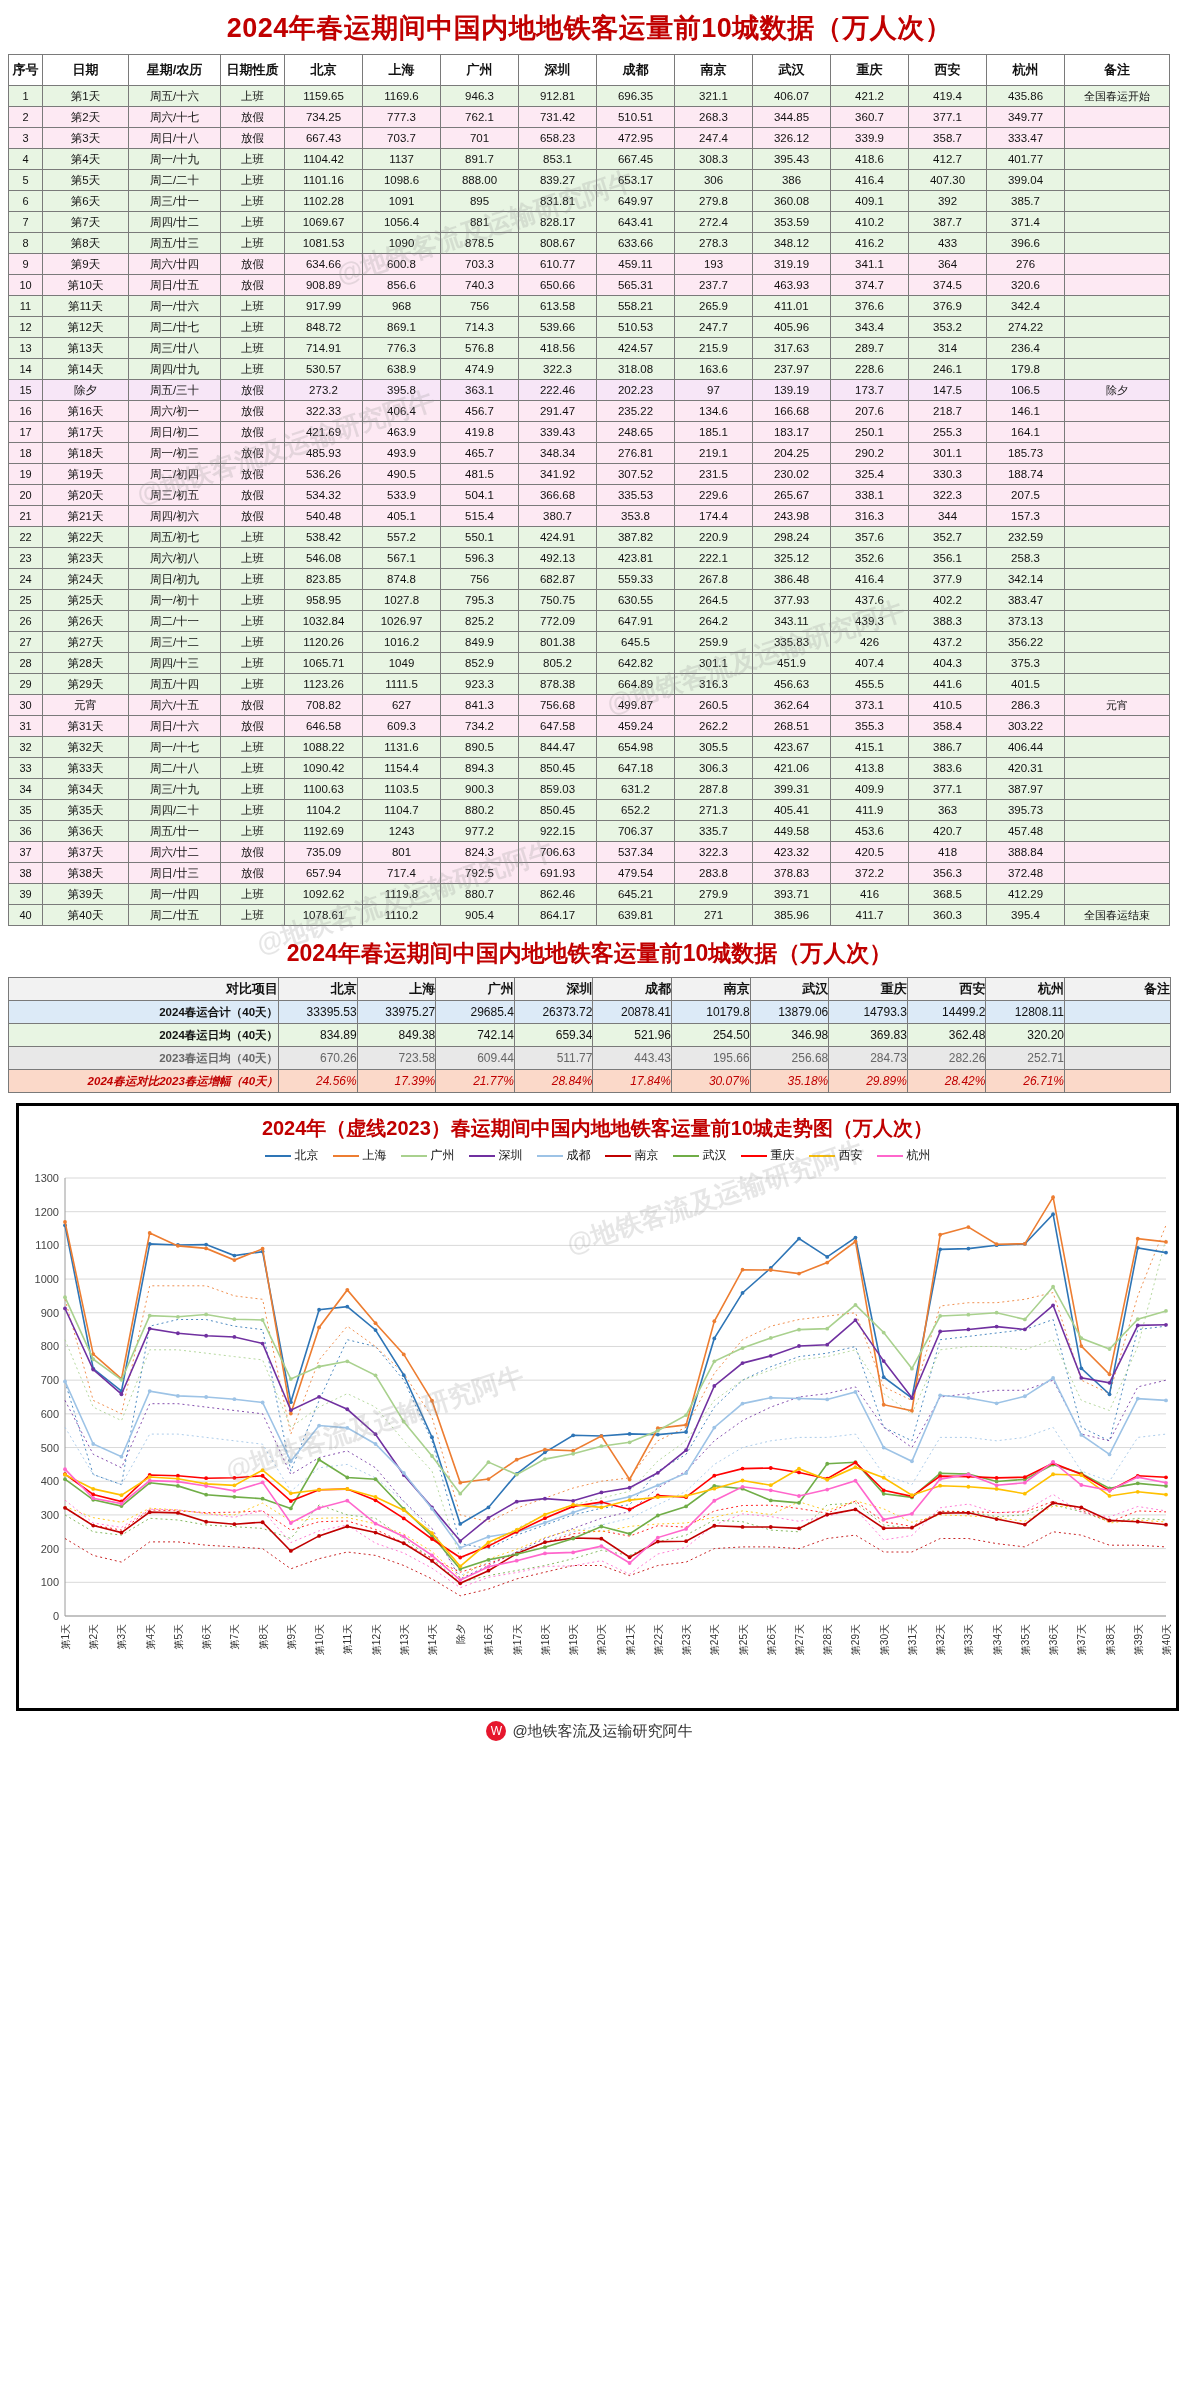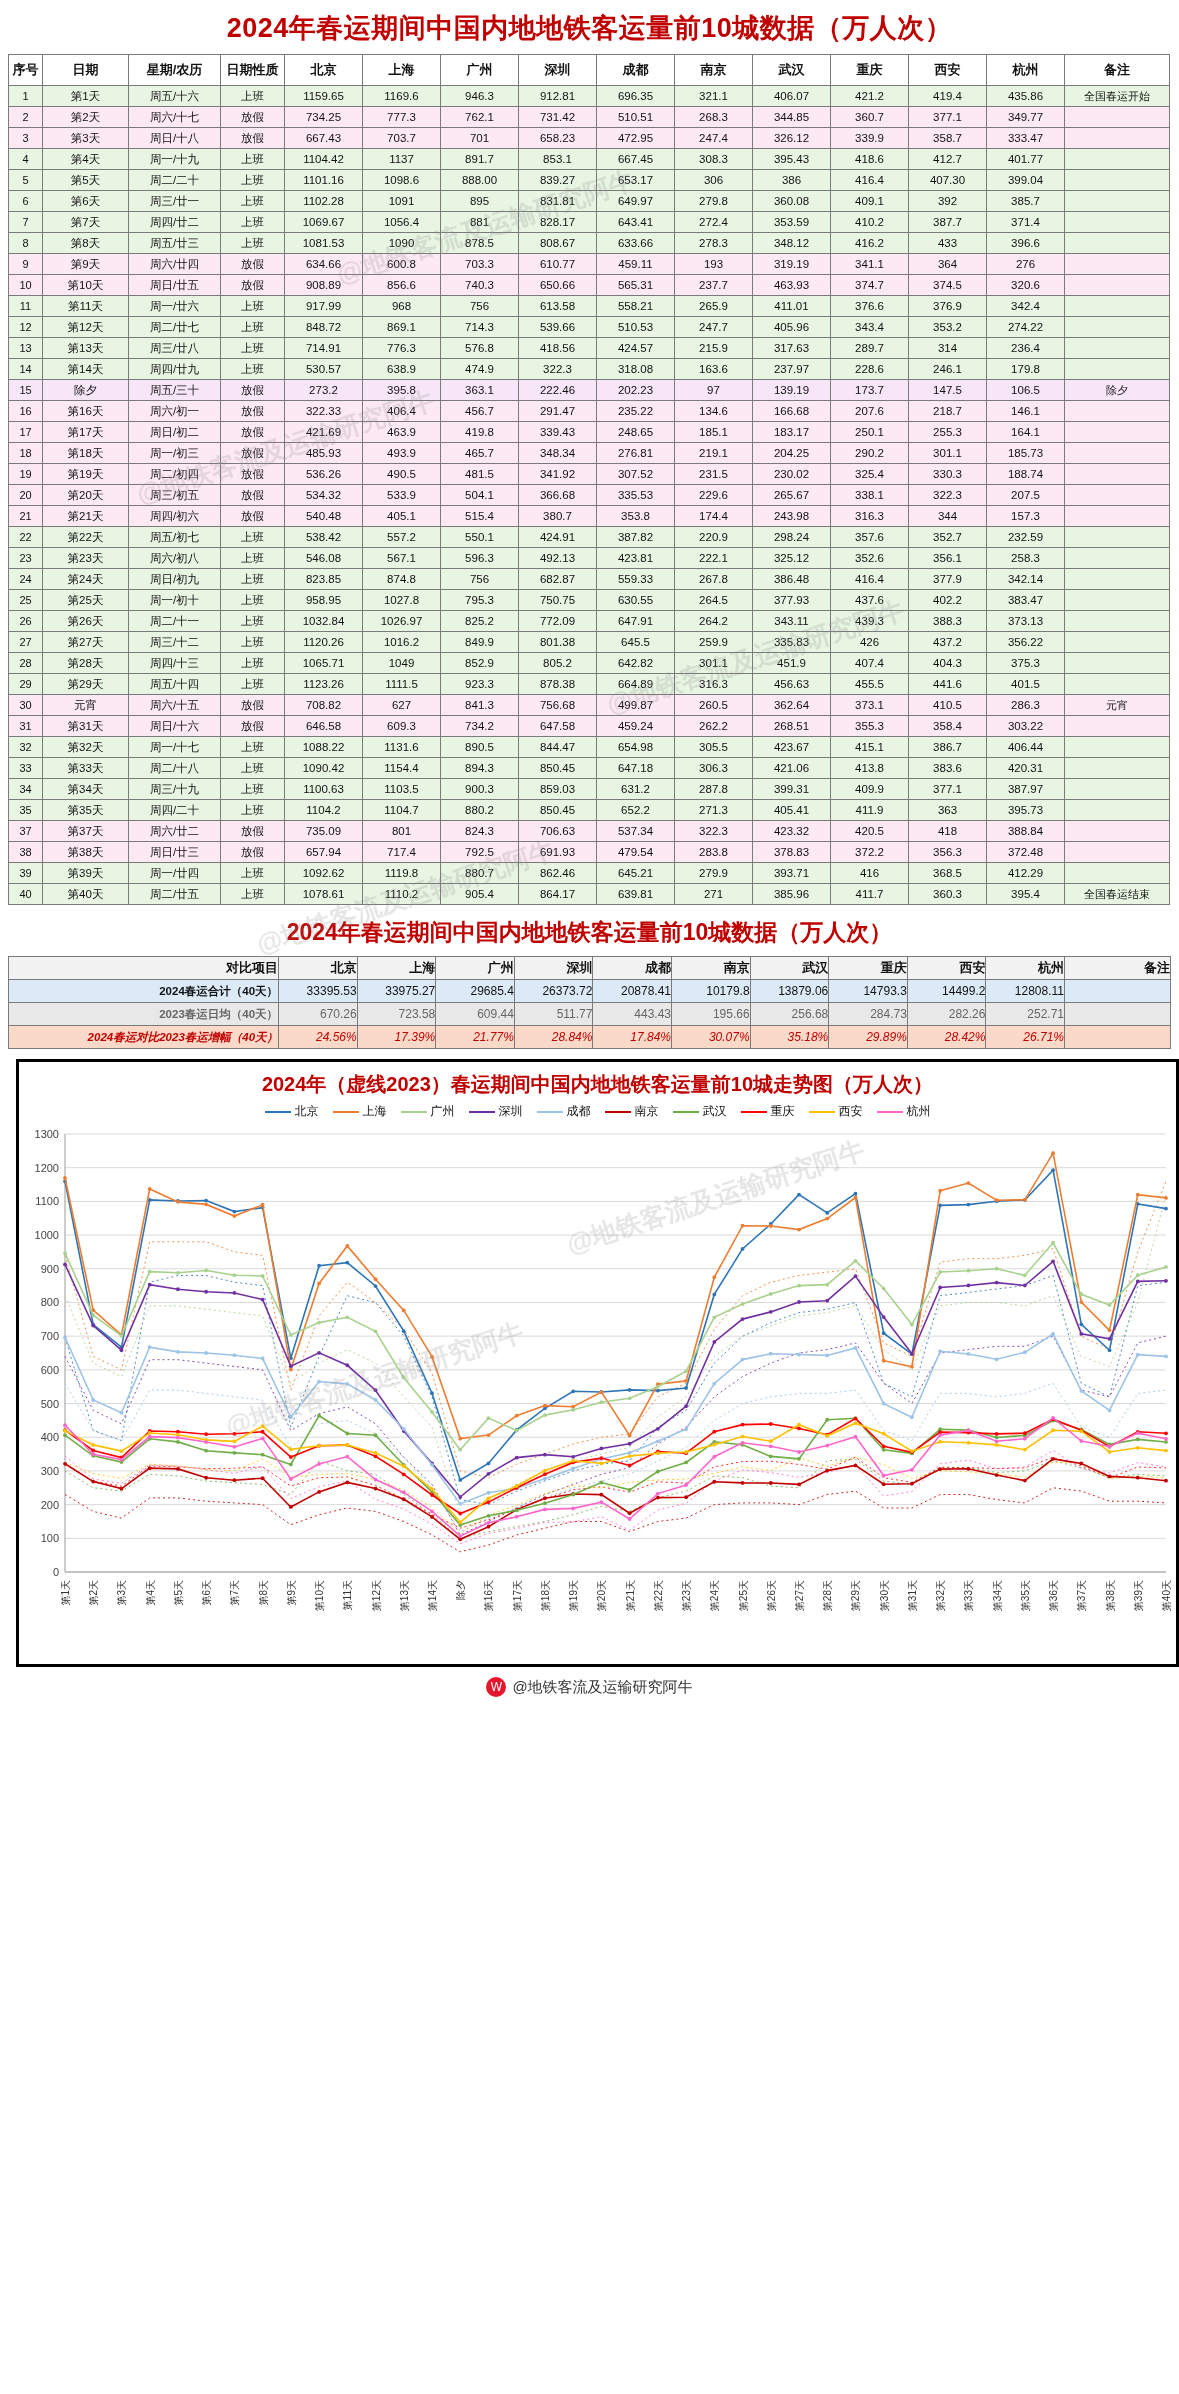--- a/index.html
+++ b/index.html
@@ -766,20 +766,37 @@
           <td>880.2</td>
           <td>850.45</td>
           <td>652.2</td>
           <td>271.3</td>
           <td>405.41</td>
           <td>411.9</td>
           <td>363</td>
           <td>395.73</td>
           <td class="note"></td>
         </tr>
+        <tr class="r-work">
+          <td class="seq">36</td>
+          <td>第36天</td>
+          <td>周五/廿一</td>
+          <td>上班</td>
+          <td>1192.69</td>
+          <td>1243</td>
+          <td>977.2</td>
+          <td>922.15</td>
+          <td>706.37</td>
+          <td>335.7</td>
+          <td>449.58</td>
+          <td>453.6</td>
+          <td>420.7</td>
+          <td>457.48</td>
+          <td class="note"></td>
+        </tr>
         <tr class="r-holiday">
           <td class="seq">37</td>
           <td>第37天</td>
           <td>周六/廿二</td>
           <td>放假</td>
           <td>735.09</td>
           <td>801</td>
           <td>824.3</td>
           <td>706.63</td>
           <td>537.34</td>
@@ -883,20 +900,34 @@
           <td>33395.53</td>
           <td>33975.27</td>
           <td>29685.4</td>
           <td>26373.72</td>
           <td>20878.41</td>
           <td>10179.8</td>
           <td>13879.06</td>
           <td>14793.3</td>
           <td>14499.2</td>
           <td>12808.11</td>
+          <td></td>
+        </tr>
+        <tr class="s-row2">
+          <td class="s-label">2024春运日均（40天）</td>
+          <td>834.89</td>
+          <td>849.38</td>
+          <td>742.14</td>
+          <td>659.34</td>
+          <td>521.96</td>
+          <td>254.50</td>
+          <td>346.98</td>
+          <td>369.83</td>
+          <td>362.48</td>
+          <td>320.20</td>
           <td></td>
         </tr>
         <tr class="s-row3">
           <td class="s-label">2023春运日均（40天）</td>
           <td>670.26</td>
           <td>723.58</td>
           <td>609.44</td>
           <td>511.77</td>
           <td>443.43</td>
           <td>195.66</td>

